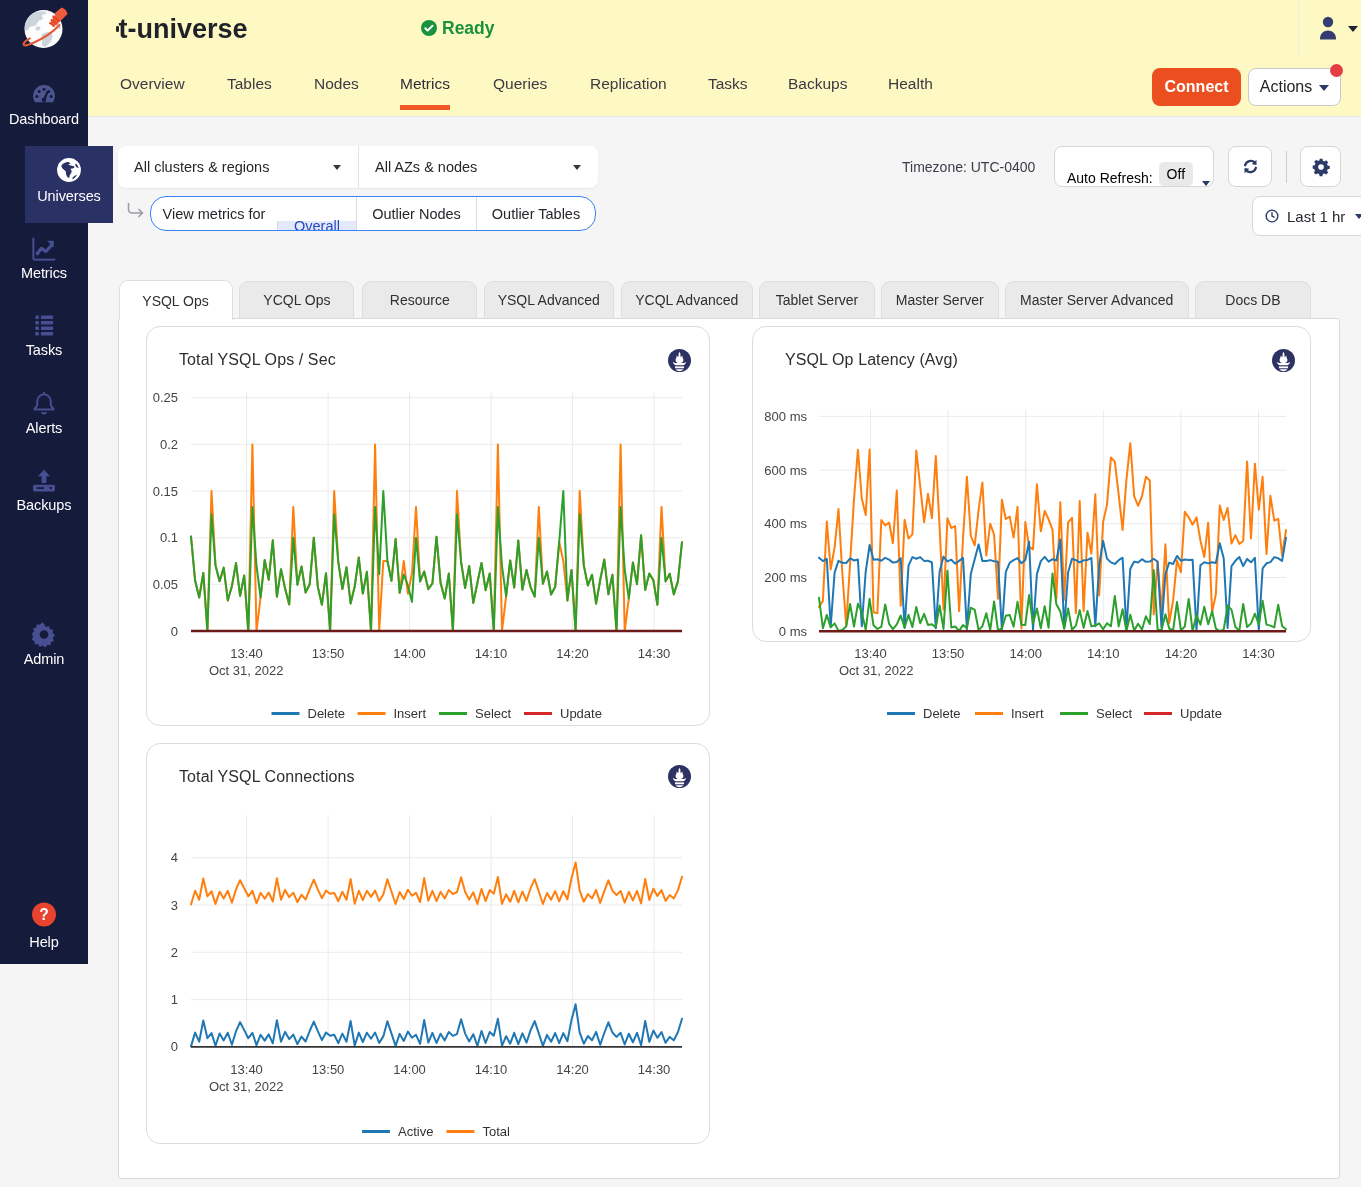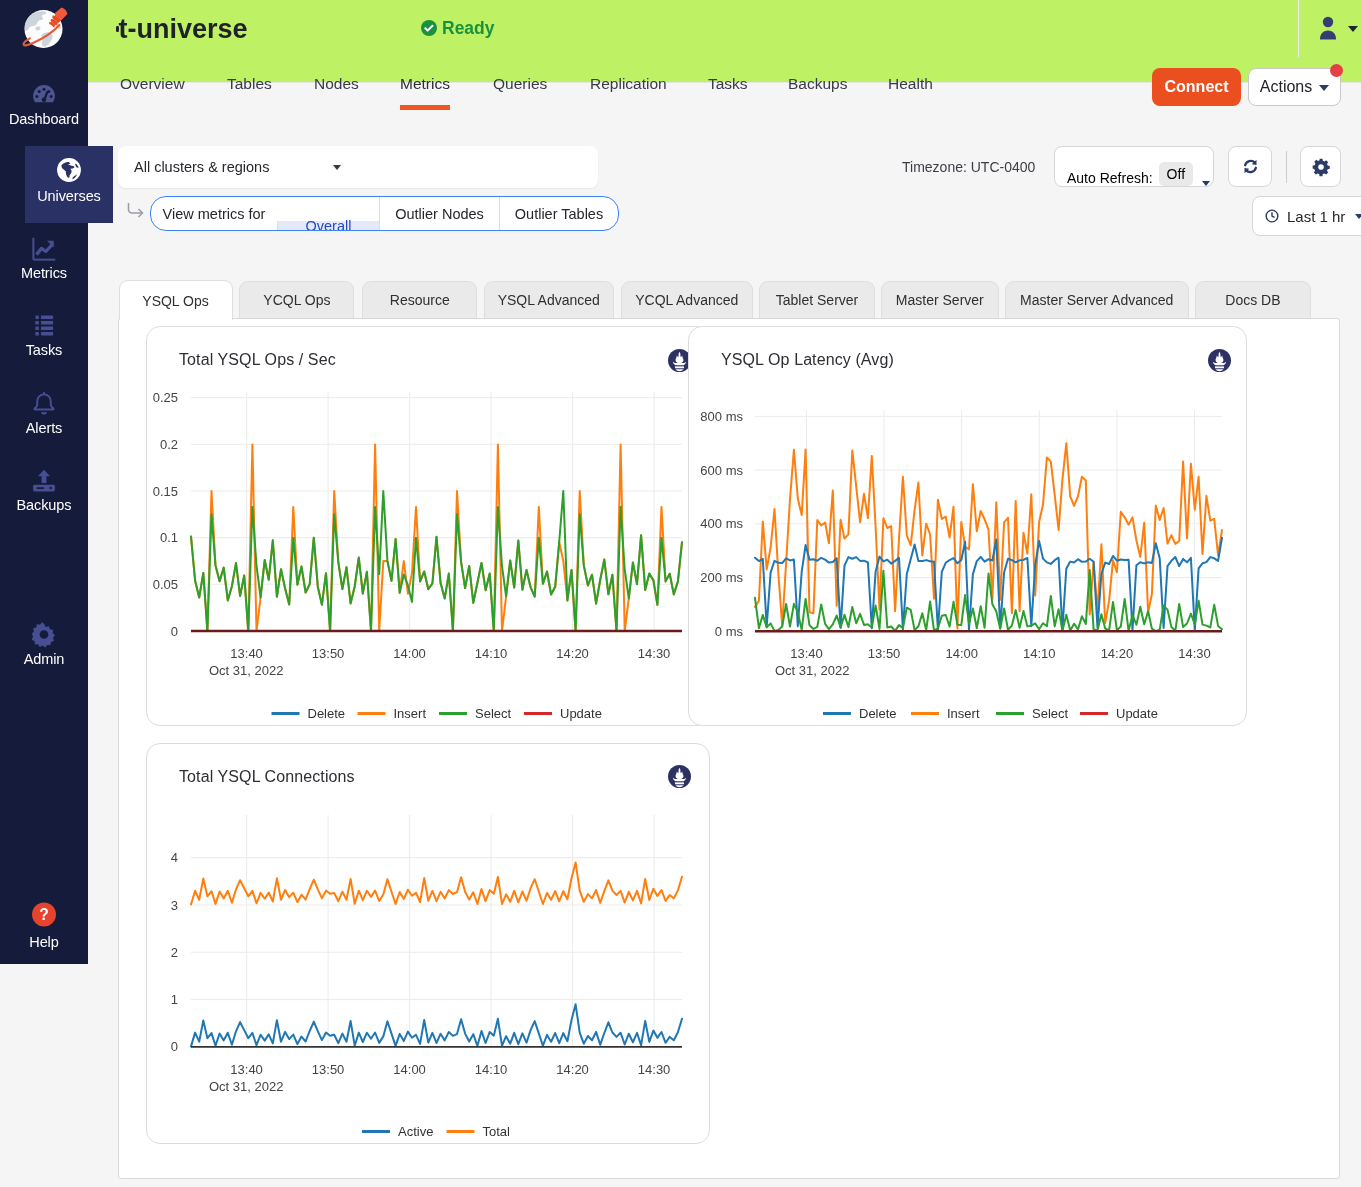--- a/index.html
+++ b/index.html
@@ -4,21 +4,21 @@
 <style>
 * { margin:0; padding:0; box-sizing:border-box; }
 html,body { width:1361px; height:1187px; background:#f5f5f6; font-family:"Liberation Sans",sans-serif; position:relative; overflow:hidden; }
 
 #sidebar { position:absolute; left:0; top:0; width:88px; height:964px; background:#151b3b; z-index:5; }
 .sbitem { position:absolute; left:0; width:88px; height:77px; text-align:center; }
 .sbitem .lbl { position:absolute; left:0; right:0; top:42px; color:#fff; font-size:14.5px; font-weight:500; letter-spacing:-0.1px; }
 .sbitem .ic { position:absolute; left:50%; top:11px; transform:translateX(-50%); }
 .active-item { background:#2a3164; }
 
-#header { position:absolute; left:88px; top:0; width:1273px; height:83px; background:#bef264; border-bottom:1px solid #e6e6e6; z-index:4; }
+#header { position:absolute; left:88px; top:0; width:1273px; height:117px; background:#fef9c3; border-bottom:1px solid #e6e6e6; z-index:4; }
 #title-wrap { position:absolute; left:30.5px; top:13.5px; width:360px; white-space:nowrap; }
 #title-wrap span { display:inline-block; font-size:27px; font-weight:700; color:#1f2228; letter-spacing:0; }
 #ready { position:absolute; left:333px; top:17.5px; display:flex; align-items:center; gap:5px; }
 #ready b { color:#19913d; font-size:17.5px; font-weight:700; }
 #nav { position:absolute; left:0; top:75px; width:100%; height:36px; font-size:15.5px; color:#3a3a44; }
 #nav .navitem { position:absolute; top:0; }
 #nav .on { color:#2d2d33; }
 #nav .on::after { content:""; position:absolute; left:0; right:0; top:30px; height:5px; background:#ef5824; }
 #connect { position:absolute; left:1064px; top:68px; width:89px; height:38px; background:#eb4f1f; color:#fff; font-size:16px; font-weight:700; border-radius:8px; display:flex; align-items:center; justify-content:center; }
 #actions { position:absolute; left:1160px; top:68px; width:93px; height:38px; background:#fff; border:1px solid #c9c9c9; border-radius:8px; display:flex; align-items:center; justify-content:center; gap:7px; font-size:16px; color:#232329; font-weight:500; }
@@ -175,20 +175,21 @@
   <div id="userdiv"></div>
   <div style="position:absolute;left:1230px;top:13px;"><svg width="20" height="27" viewBox="0 0 20 27" fill="#363d73">
 <circle cx="10" cy="9" r="5.2"></circle>
 <path d="M2 26c0-5 3.2-8.5 8-8.5s8 3.5 8 8.5v.5H2z"></path>
 </svg></div>
   <div style="position:absolute;left:1260px;top:26px;width:0;height:0;border-left:5px solid transparent;border-right:5px solid transparent;border-top:6px solid #1d2433;"></div>
 </div>
 
 <div id="selbar">
   <div class="half">All clusters &amp; regions<span class="caret"></span></div>
+  <div class="half">All AZs &amp; nodes<span class="caret"></span></div>
 </div>
 <div id="tz">Timezone: UTC-0400</div>
 <div id="autorefresh" class="whitebox">Auto Refresh: <span class="off">Off</span><span class="caret"></span></div>
 <div id="refreshbtn" class="whitebox">
     <svg width="19" height="19" viewBox="0 0 24 24" fill="none" stroke="#2b3a66" stroke-width="2.9">
 <path d="M5.2 10.4a7.3 7.3 0 0 1 12.3-3.3" stroke-linecap="round"></path>
 <path d="M18.8 13.6a7.3 7.3 0 0 1-12.3 3.3" stroke-linecap="round"></path>
 <path d="M19.6 3.6v6.4l-6-.7z" fill="#2b3a66" stroke="none"></path>
 <path d="M4.4 20.4V14l6 .7z" fill="#2b3a66" stroke="none"></path>
 </svg>
@@ -203,21 +204,21 @@
 <div id="lastbox" class="whitebox"><svg width="14" height="14" viewBox="0 0 24 24" fill="none" stroke="#2b3a66" stroke-width="2.4">
 <circle cx="12" cy="12" r="10"></circle>
 <path d="M12 6.5V12l3.5 2" stroke-linecap="round"></path>
 </svg> Last 1 hr <span class="caret"></span></div>
 <div style="position:absolute;left:127px;top:203px;"><svg width="17" height="15" viewBox="0 0 17 15" fill="none" stroke="#9b9ba3" stroke-width="1.5">
 <path d="M1.5 0v6.5a3.5 3.5 0 0 0 3.5 3.5h10"></path>
 <path d="M11.5 6l4 4-4 4"></path>
 </svg></div>
 <div id="vmgroup">
   <div style="width:126px;">View metrics for</div>
-  <div class="seg selseg" style="width:102px;margin-top:24px;">Overall</div>
+  <div class="seg selseg" style="width:79px;margin-top:24px;">Overall</div>
   <div class="seg" style="width:120px;">Outlier Nodes</div>
   <div class="seg" style="width:119px;">Outlier Tables</div>
 </div>
 
 <div class="mtab on" style="left:118.5px;width:114px;">YSQL Ops</div>
 <div class="mtab" style="left:239.4px;width:115px;">YCQL Ops</div>
 <div class="mtab" style="left:362.3px;width:115px;">Resource</div>
 <div class="mtab" style="left:483.5px;width:130.5px;">YSQL Advanced</div>
 <div class="mtab" style="left:620.6px;width:132.4px;">YCQL Advanced</div>
 <div class="mtab" style="left:758.7px;width:116.7px;">Tablet Server</div>
@@ -268,21 +269,21 @@
 <text x="160.5" y="391.0" font-size="13" fill="#333">Delete</text>
 <line x1="210.5" y1="386.5" x2="238.5" y2="386.5" stroke="#ff7f0e" stroke-width="3"></line>
 <text x="246.5" y="391.0" font-size="13" fill="#333">Insert</text>
 <line x1="292" y1="386.5" x2="320" y2="386.5" stroke="#2ca02c" stroke-width="3"></line>
 <text x="328" y="391.0" font-size="13" fill="#333">Select</text>
 <line x1="377" y1="386.5" x2="405" y2="386.5" stroke="#d62728" stroke-width="3"></line>
 <text x="413" y="391.0" font-size="13" fill="#333">Update</text>
   </svg>
 </div>
 
-<div class="card" style="left:688px;top:326px;width:559px;height:400px;z-index:3;text-align:right;">
+<div class="card" style="left:752px;top:326px;width:559px;height:316px;z-index:3;text-align:right;">
   <h3>YSQL Op Latency (Avg)</h3>
   <div style="position:absolute;left:519px;top:22px;width:23px;height:23px;"><svg width="23" height="23" viewBox="0 0 32 32">
 <circle cx="16" cy="16" r="16" fill="#2e3263"></circle>
 <path fill="#fff" d="M16 3.8c-1 1.9-1.5 3.4-1.3 4.9.15 1.1-.05 2-.75 2.8-.5-1-1.05-1.6-2-2.3.3 1.7-.2 2.75-.85 4-.5 1-.75 2.1-.5 3.2.45 2.1 2.5 3.5 5.4 3.5s4.95-1.4 5.4-3.5c.25-1.1 0-2.2-.5-3.2-.65-1.25-1.15-2.3-.85-4-.95.7-1.5 1.3-2 2.3-.7-.8-.9-1.7-.75-2.8.2-1.5-.3-3-1.3-4.9z"></path>
 <path fill="#fff" d="M6.6 17.6c.7 2.5 2.1 4.1 4 5h10.8c1.9-.9 3.3-2.5 4-5-1.4 1.3-3 2-4.5 2h-9.8c-1.5 0-3.1-.7-4.5-2z"></path>
 <rect x="9.7" y="24.2" width="12.6" height="2.6" fill="#fff"></rect>
 <path fill="#fff" d="M10.4 28.3a7 7 0 0 0 11.2 0z"></path>
 </svg></div>
   <svg width="557" height="398" style="position:absolute;left:0;top:0;" font-family="Liberation Sans,sans-serif">
 <line x1="66" y1="89.4" x2="533" y2="89.4" stroke="#ebebeb" stroke-width="1"></line>

